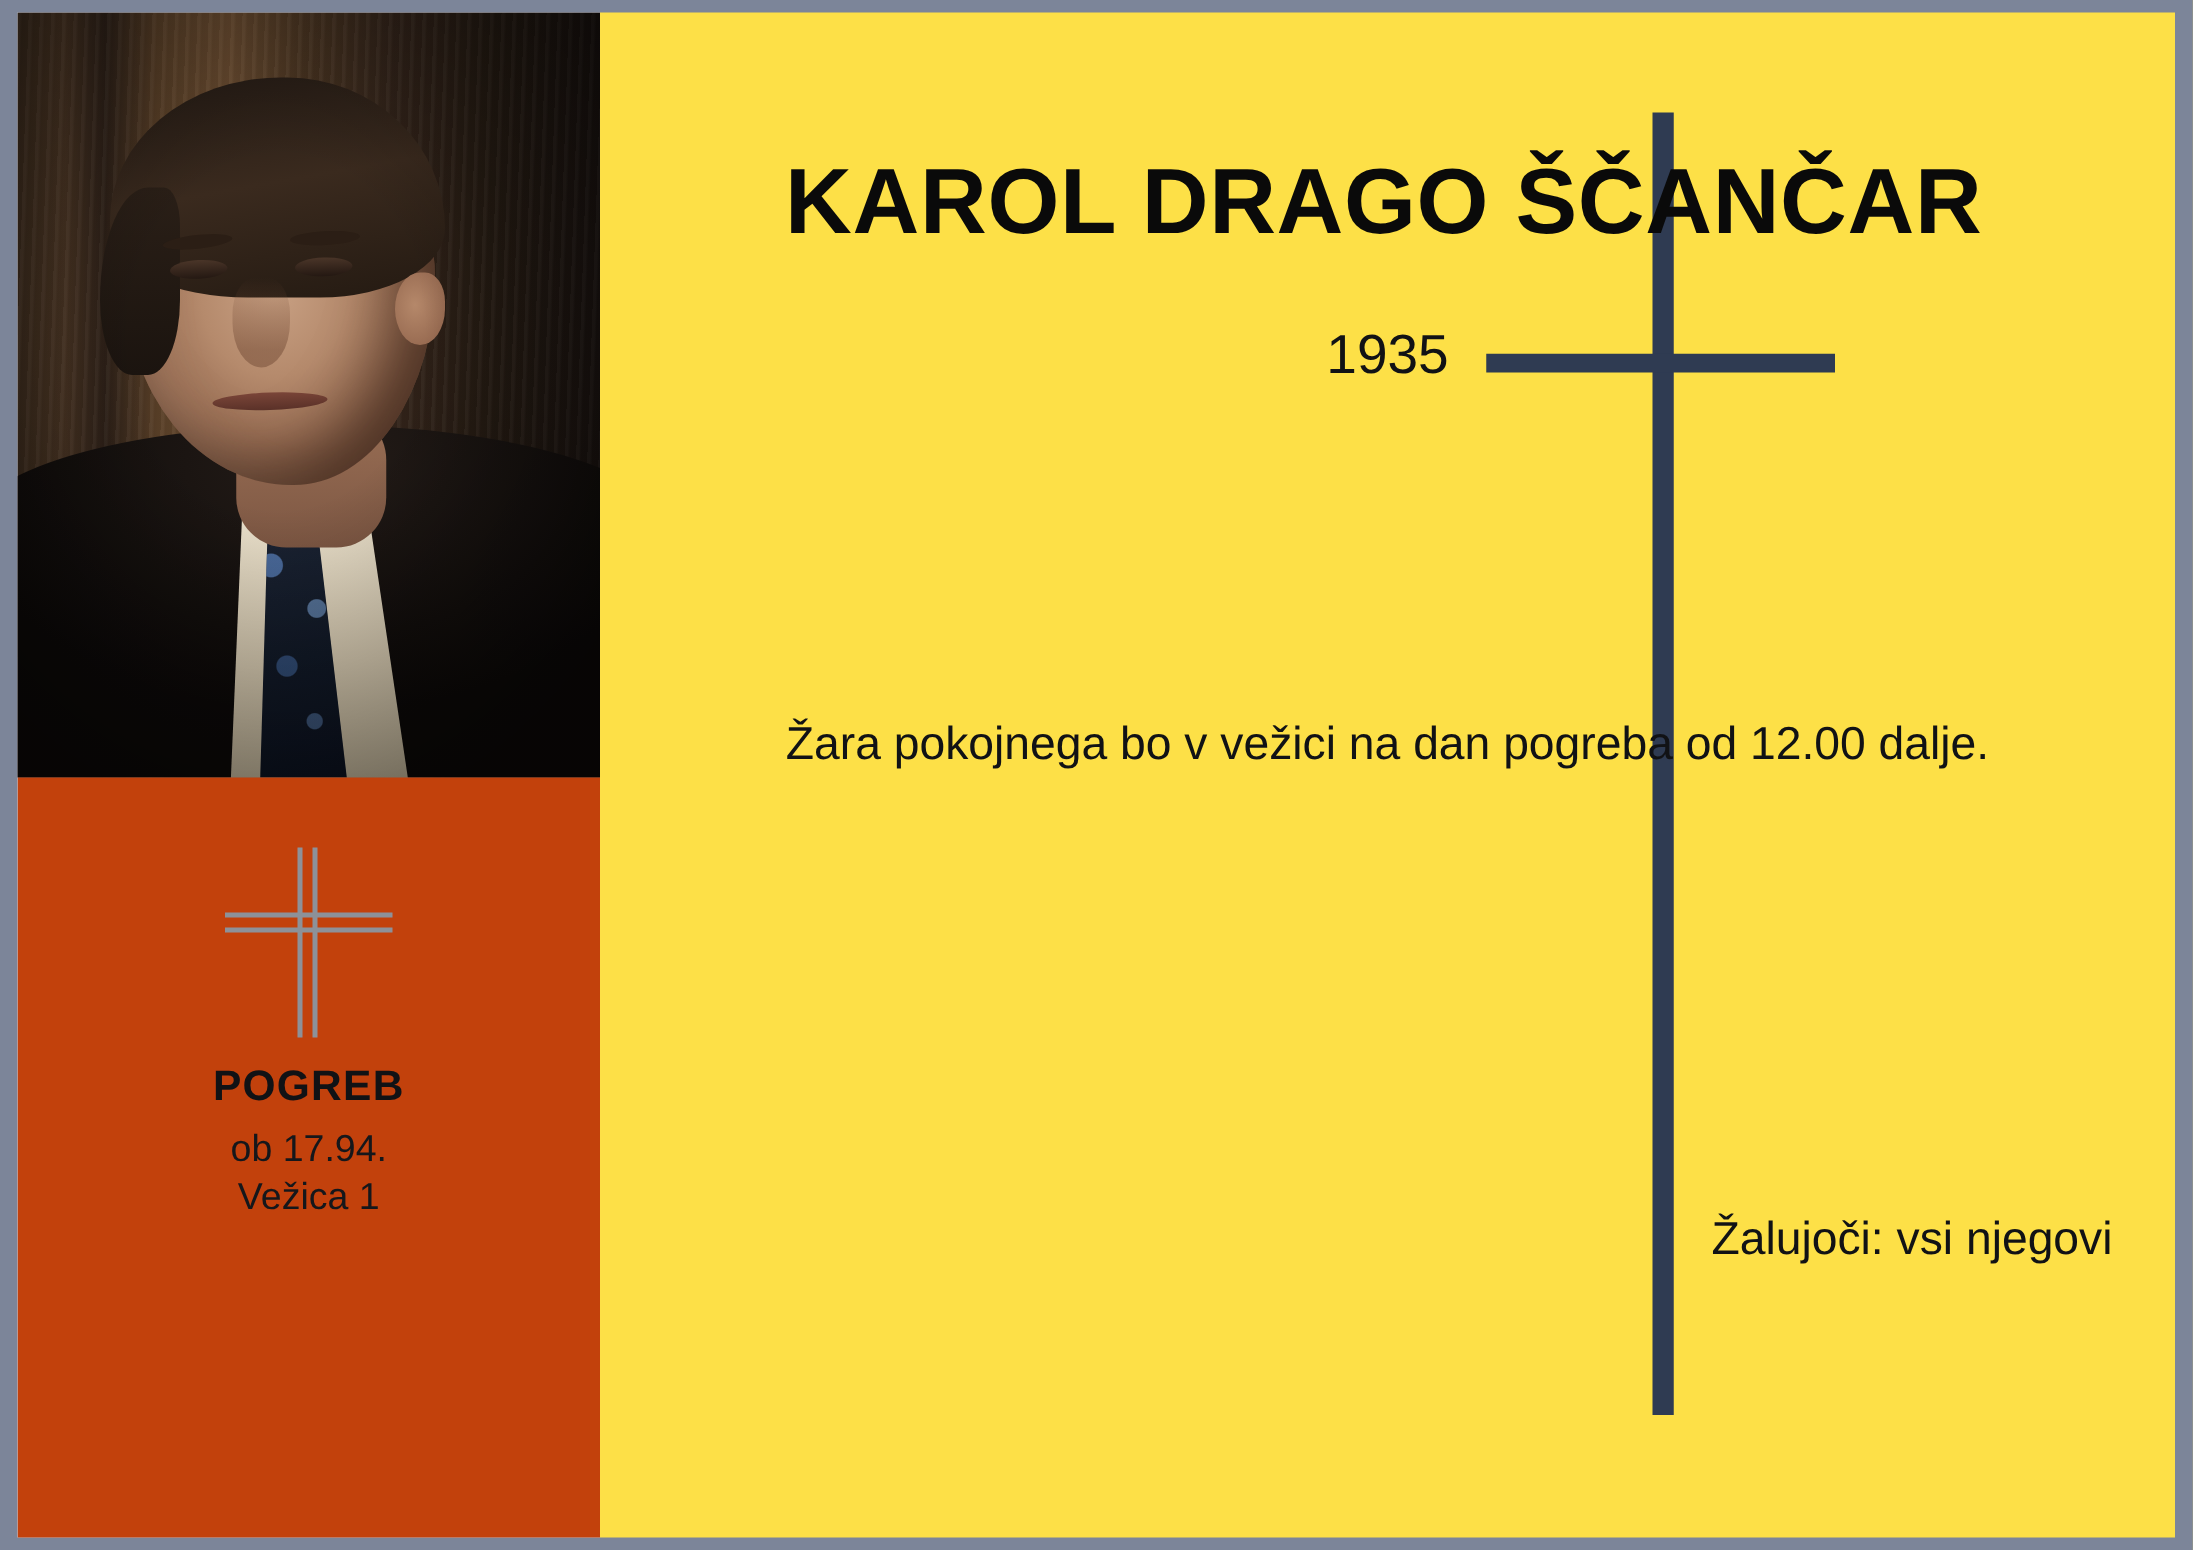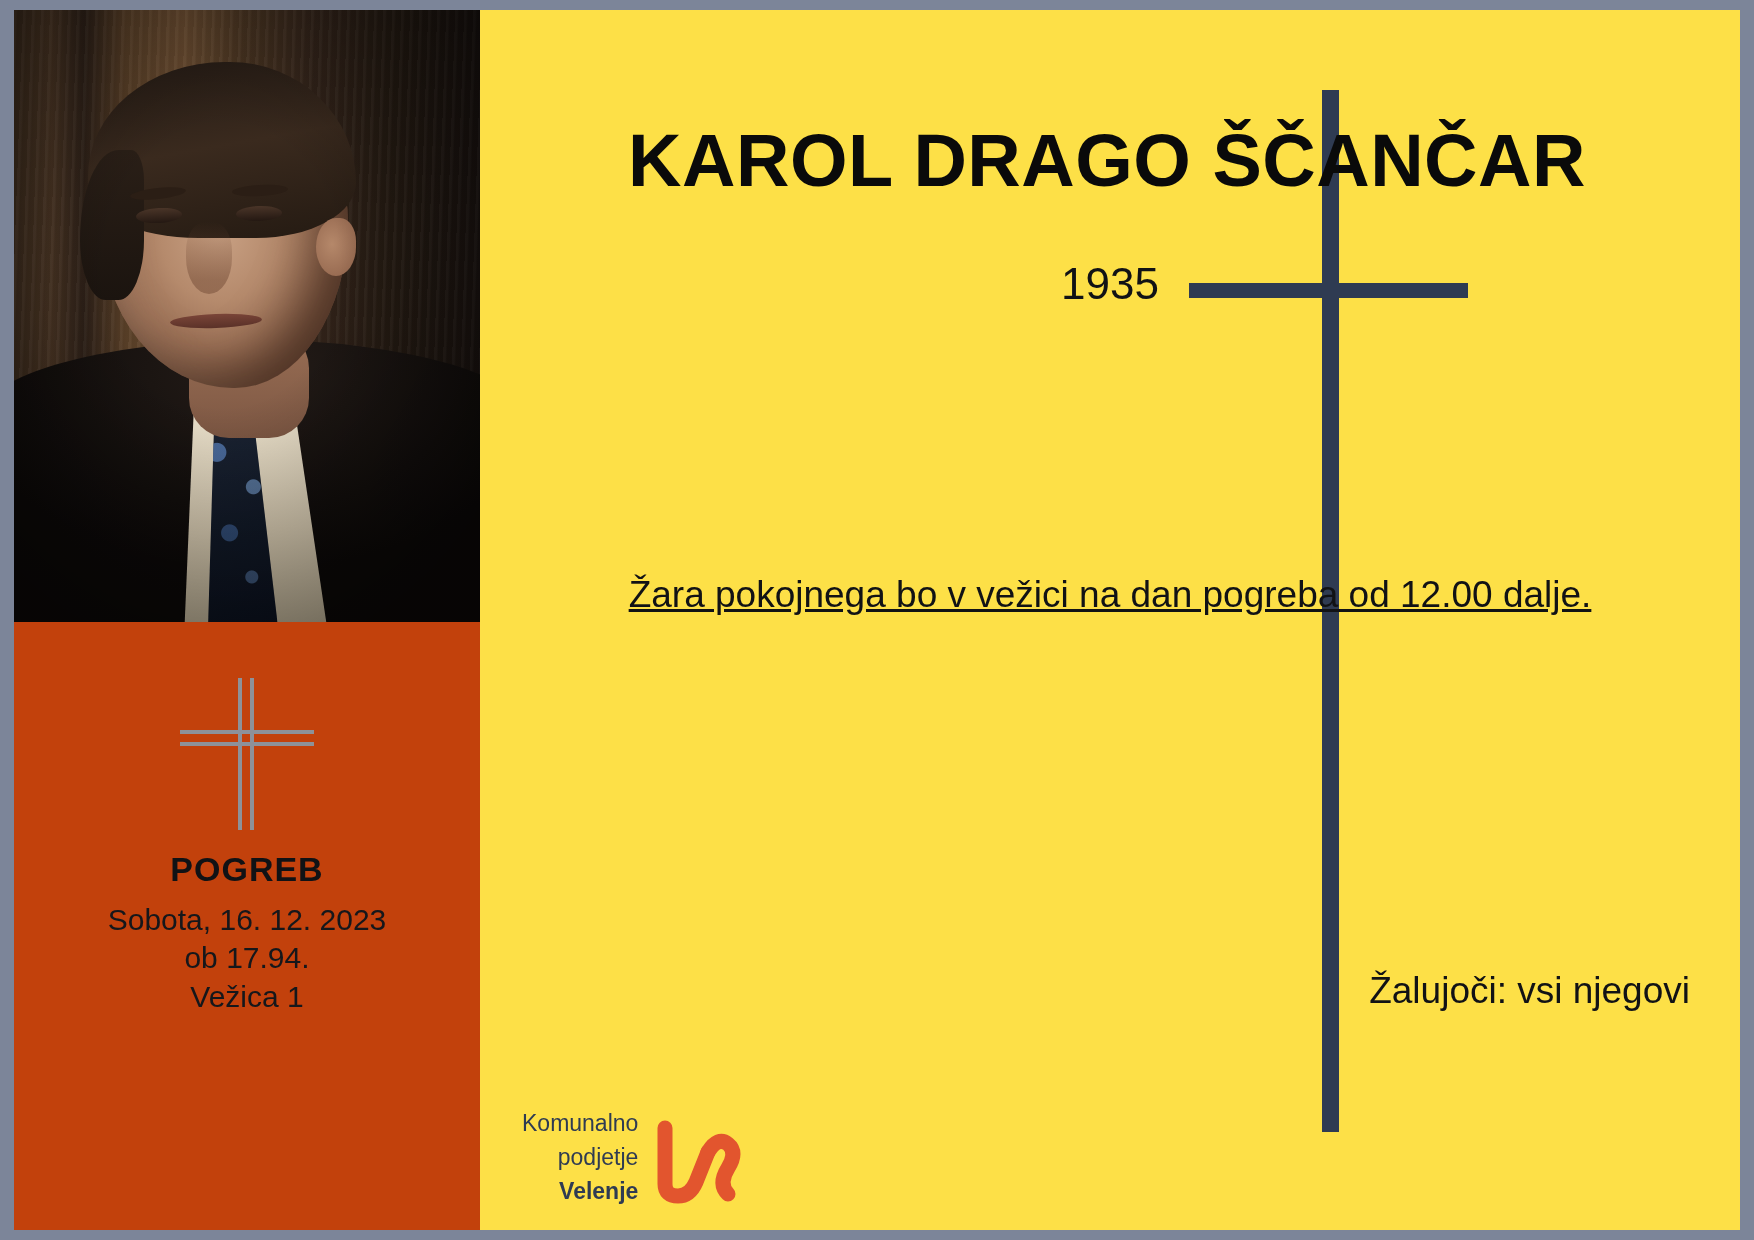--- a/index.html
+++ b/index.html
@@ -260,21 +260,20 @@
   }
 
   #urn-note {
     position: absolute;
     left: 130px; top: 558px;
     width: 1000px;
     text-align: center;
     font-size: 37px;
     line-height: 1.45;
     color: #111215;
-    text-decoration: underline;
   }
 
   #mourners {
     position: absolute;
     left: 610px; top: 960px;
     width: 600px;
     text-align: right;
     font-size: 37px;
     color: #111215;
   }
@@ -336,48 +335,32 @@
             <line x1="80" y1="4" x2="80" y2="156"></line>
             <line x1="8" y1="58" x2="142" y2="58"></line>
             <line x1="8" y1="70" x2="142" y2="70"></line>
           </g>
         </svg>
       </div>
 
       <div id="pogreb-title">POGREB</div>
 
       <div id="sidebar-lines">
-        <div class="sidebar-line">Sobota, 16. 12. 2023</div>
         <div class="sidebar-line">ob 17.94.</div>
         <div class="sidebar-line">Vežica 1</div>
       </div>
 
     </div>
   </div>
 
   <div id="main-panel">
 
     <div id="main-cross-v"></div>
     <div id="main-cross-h"></div>
 
     <div id="deceased-name">KAROL DRAGO ŠČANČAR</div>
     <div id="birth-year">1935</div>
     <div id="urn-note">Žara pokojnega bo v vežici na dan pogreba od 12.00 dalje.</div>
     <div id="mourners">Žalujoči: vsi njegovi</div>
 
-    <div id="logo-block">
-      <div id="logo-words">
-        <div>Komunalno</div>
-        <div>podjetje</div>
-        <div class="strong">Velenje</div>
-      </div>
-      <div id="logo-mark">
-        <svg width="92" height="92" viewBox="0 0 92 92" xmlns="http://www.w3.org/2000/svg">
-          <g fill="none" stroke="#e2552e" stroke-width="15" stroke-linecap="round" stroke-linejoin="round">
-            <path d="M13 12 L13 68 Q13 80 26 80 Q38 80 44 66 L56 36"></path>
-            <path d="M56 36 Q66 20 76 28 Q86 36 76 52 Q66 68 76 78"></path>
-          </g>
-        </svg>
-      </div>
-    </div>
 
   </div>
 </div>
 
 </body></html>

